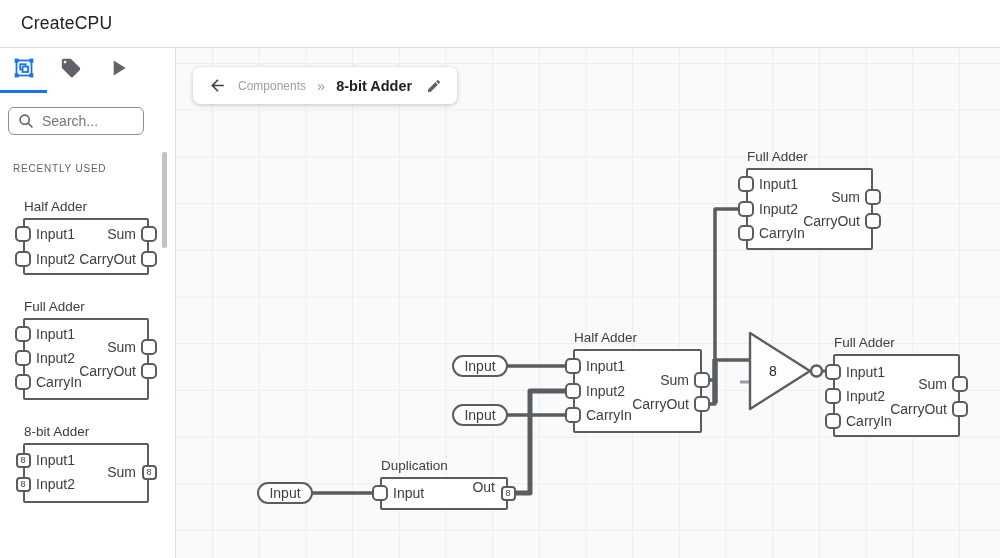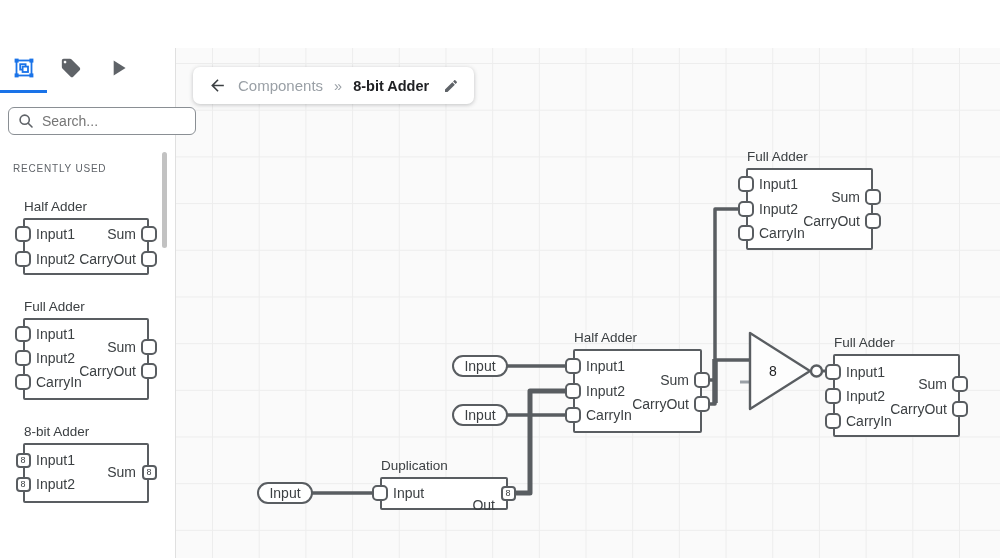--- a/index.html
+++ b/index.html
@@ -31,21 +31,21 @@
 
   
   .sidebar {
     position:absolute; left:0; top:48px; width:176px; height:510px;
     background:#fff; border-right:1px solid #e0e0e0; box-sizing:border-box; z-index:1;
   }
   .tabs { position:relative; height:45px; display:flex; }
   .tab { width:47px; height:44px; display:flex; align-items:center; justify-content:center; cursor:pointer; }
   .tab-underline { position:absolute; left:0; top:42px; width:47px; height:3px; background:#1a73e8; }
   .searchbox {
-    position:absolute; left:8px; top:59px; width:188px; height:28px;
+    position:absolute; left:8px; top:59px; width:136px; height:28px;
     border:1.5px solid #8a8f94; border-radius:6px; background:#fff;
     display:flex; align-items:center; padding-left:9px; box-sizing:border-box; gap:8px;
   }
   .searchbox input {
     flex:1; min-width:0; border:none; outline:none; background:transparent;
     font-family:"Liberation Sans", sans-serif; font-size:14px; color:#3c4043;
   }
   .searchbox input::placeholder { color:#757575; }
   .section-label {
     position:absolute; left:13px; font-size:10px; color:#5f6368; letter-spacing:.8px;
@@ -54,21 +54,21 @@
     position:absolute; left:162px; top:104px; width:5px; height:96px;
     background:#c2c2c2; border-radius:3px;
   }
 
   
   .breadcrumb {
     position:absolute; left:193px; top:67px; height:37px; z-index:4;
     background:#fff; border-radius:7px; box-shadow:0 1px 4px rgba(60,64,67,.30);
     display:flex; align-items:center; padding:0 15px; gap:11px;
   }
-  .crumb-root { font-size:15px; color:#9aa0a6; }
+  .crumb-root { font-size:12px; color:#9aa0a6; }
   .crumb-sep  { font-size:14.5px; color:#9aa0a6; }
   .crumb-current { font-size:14.5px; color:#202124; font-weight:bold; }
   .icon-btn { display:flex; align-items:center; cursor:pointer; }
 
   
   .wire-layer { position:absolute; left:0; top:0; z-index:2; pointer-events:none; }
   .node-layer { position:absolute; left:0; top:0; width:0; height:0; z-index:3; }
 
   .node { position:absolute; }
   .node-box {
@@ -95,20 +95,23 @@
     font-size:14px; color:#3c4043; box-sizing:border-box;
   }
 </style>
 </head>
 <body>
 
 <div class="page">
 
   <div class="canvas-bg"></div>
 
+  <div class="header">
+    <div class="app-title">CreateCPU</div>
+  </div>
 
   <div class="sidebar">
     <div class="tabs">
       <div class="tab">
         <span>
           <svg width="24" height="24" viewBox="0 0 24 24">
             <g stroke="#1a73e8" fill="none" stroke-width="1.8">
               <rect x="4.5" y="4.5" width="15" height="15"></rect>
               <rect x="8.2" y="8.2" width="5.4" height="5.4"></rect>
               <rect x="10.6" y="10.6" width="5.4" height="5.4" fill="#fff"></rect>
@@ -249,21 +252,21 @@
         <div class="port-label" style="top: 20px; right: 13px;">Sum</div>
         <div class="port" style="top: 47px; right: -8px;"></div>
         <div class="port-label" style="top: 45px; right: 13px;">CarryOut</div>
       </div>
       <div class="node" style="left: 380px; top: 477px; width: 128px; height: 33px;">
         <div class="node-box"></div>
         <div class="node-title">Duplication</div>
         <div class="port" style="top: 8px; left: -8px;"></div>
         <div class="port-label" style="top: 6px; left: 13px;">Input</div>
         <div class="port bus" style="top: 8.5px; right: -7.5px;">8</div>
-        <div class="port-label" style="top: 18px; right: 13px;">Out</div>
+        <div class="port-label" style="top: 0; right: 13px;">Out</div>
       </div>
       <div class="pill" style="left: 452px; top: 355px; width: 56px; height: 22px;">Input</div>
       <div class="pill" style="left: 452px; top: 404px; width: 56px; height: 22px;">Input</div>
       <div class="pill" style="left: 257px; top: 482px; width: 56px; height: 22px;">Input</div>
     </div>
 
   <div class="breadcrumb">
     <span class="icon-btn">
       <svg width="19" height="19" viewBox="0 0 24 24">
         <path fill="#3c4043" d="M20 11H7.83l5.59-5.59L12 4l-8 8 8 8 1.41-1.41L7.83 13H20v-2z"></path>

